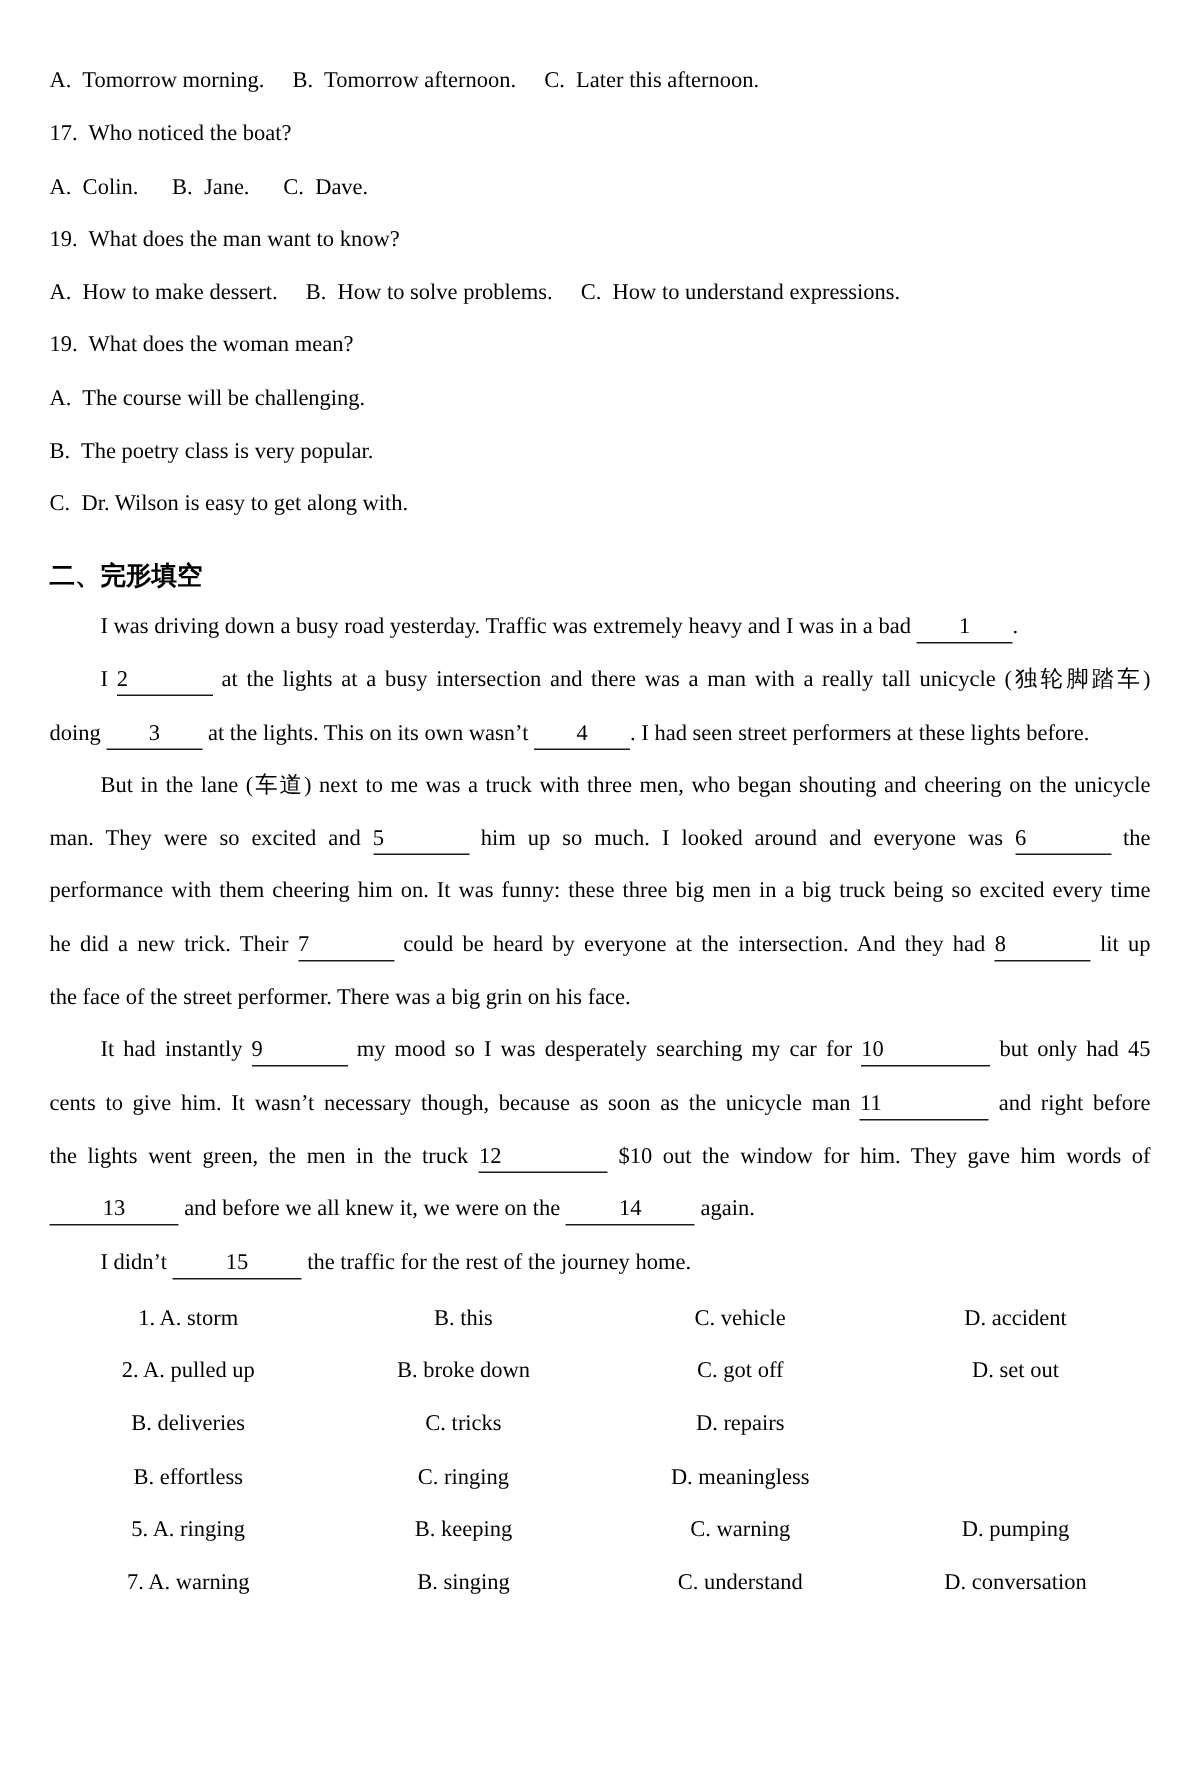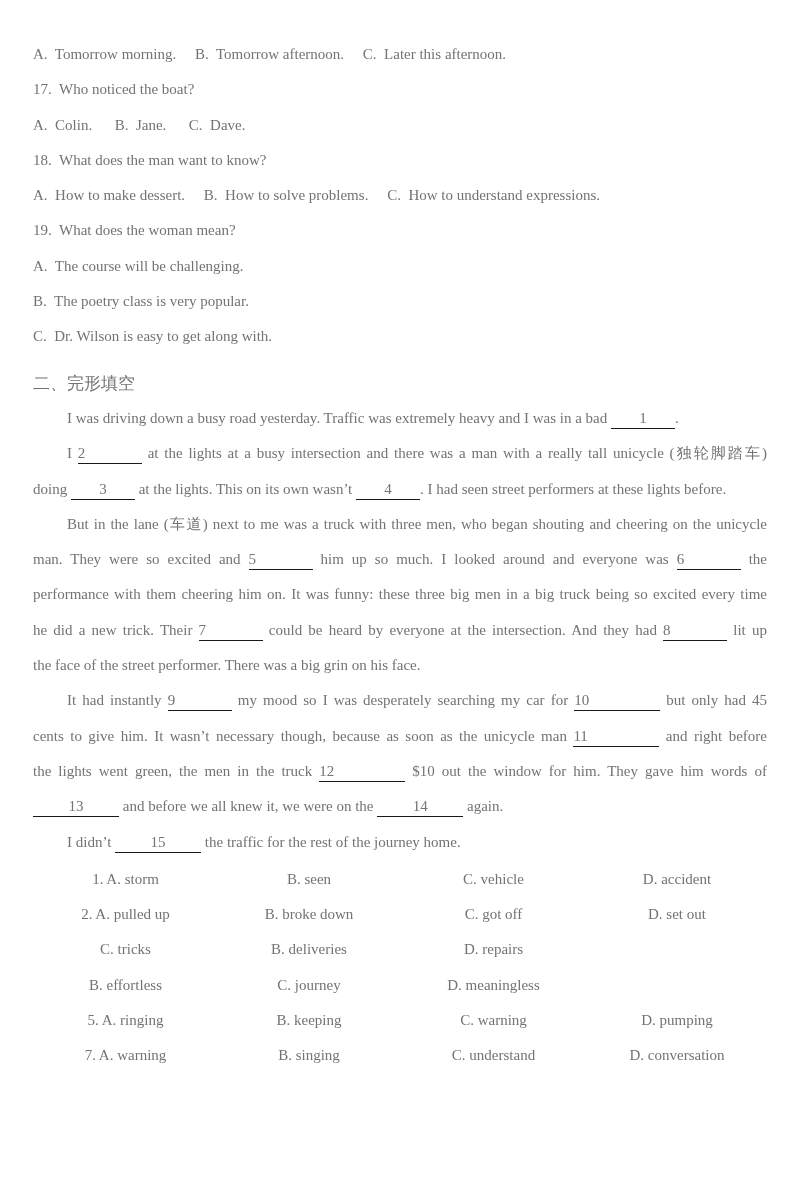--- a/index.html
+++ b/index.html
@@ -4,30 +4,30 @@
 <style>
   html, body { margin: 0; padding: 0; background: #ffffff; }
   .page {
     position: relative;
     width: 800px;
     height: 1191px;
     box-sizing: border-box;
     padding: 37px 33px 0 33px;
     overflow: hidden;
     background: #ffffff;
-    color: #737373;
+    color: #000000;
     font-family: "Liberation Serif", "DejaVu Serif", serif;
     font-size: 15px;
     line-height: 35.3px;
   }
   .line { white-space: pre-wrap; }
   .heading {
     margin: 11px 0 0 0;
     font-size: 17px;
-    font-weight: normal;
+    font-weight: bold;
     line-height: 35.3px;
   }
   .cline { text-align: left; }
   .cline.indent { text-indent: 34px; }
   .cline.just { text-align: justify; text-align-last: justify; }
   .blank {
     display: inline-block;
     min-width: 64px;
     text-align: center;
     text-indent: 0;
@@ -41,21 +41,21 @@
 </style>
 </head>
 <body>
 
 <div class="page">
 
   <section>
     <div class="line">A.  Tomorrow morning.     B.  Tomorrow afternoon.     C.  Later this afternoon.</div>
     <div class="line">17.  Who noticed the boat?</div>
     <div class="line">A.  Colin.      B.  Jane.      C.  Dave.</div>
-    <div class="line">18.  What does the man want to know?</div>
+    <div class="line">19.  What does the man want to know?</div>
     <div class="line">A.  How to make dessert.     B.  How to solve problems.     C.  How to understand expressions.</div>
     <div class="line">19.  What does the woman mean?</div>
     <div class="line">A.  The course will be challenging.</div>
     <div class="line">B.  The poetry class is very popular.</div>
     <div class="line">C.  Dr. Wilson is easy to get along with.</div>
   </section>
 
   <h2 class="heading">二、完形填空</h2>
 
   <section id="cloze-lines">
@@ -70,38 +70,38 @@
       <div class="cline indent just">It had instantly <span class="blank">9</span> my mood so I was desperately searching my car for <span class="blank wide">10</span> but only had 45</div>
       <div class="cline just">cents to give him. It wasn’t necessary though, because as soon as the unicycle man <span class="blank wide">11</span> and right before</div>
       <div class="cline just">the lights went green, the men in the truck <span class="blank wide">12</span> $10 out the window for him. They gave him words of</div>
       <div class="cline"><span class="blank wide">13</span> and before we all knew it, we were on the <span class="blank wide">14</span> again.</div>
       <div class="cline indent">I didn’t <span class="blank wide">15</span> the traffic for the rest of the journey home.</div>
     </section>
 
   <section class="options">
     <div class="opt-row">
       <div class="opt-cell">1. A. storm</div>
-      <div class="opt-cell">B. seen</div>
+      <div class="opt-cell">B. this</div>
       <div class="opt-cell">C. vehicle</div>
       <div class="opt-cell">D. accident</div>
     </div>
     <div class="opt-row">
       <div class="opt-cell">2. A. pulled up</div>
       <div class="opt-cell">B. broke down</div>
       <div class="opt-cell">C. got off</div>
       <div class="opt-cell">D. set out</div>
     </div>
     <div class="opt-row">
+      <div class="opt-cell">B. deliveries</div>
       <div class="opt-cell">C. tricks</div>
-      <div class="opt-cell">B. deliveries</div>
       <div class="opt-cell">D. repairs</div>
     </div>
     <div class="opt-row">
       <div class="opt-cell">B. effortless</div>
-      <div class="opt-cell">C. journey</div>
+      <div class="opt-cell">C. ringing</div>
       <div class="opt-cell">D. meaningless</div>
     </div>
     <div class="opt-row">
       <div class="opt-cell">5. A. ringing</div>
       <div class="opt-cell">B. keeping</div>
       <div class="opt-cell">C. warning</div>
       <div class="opt-cell">D. pumping</div>
     </div>
     <div class="opt-row">
       <div class="opt-cell">7. A. warning</div>

